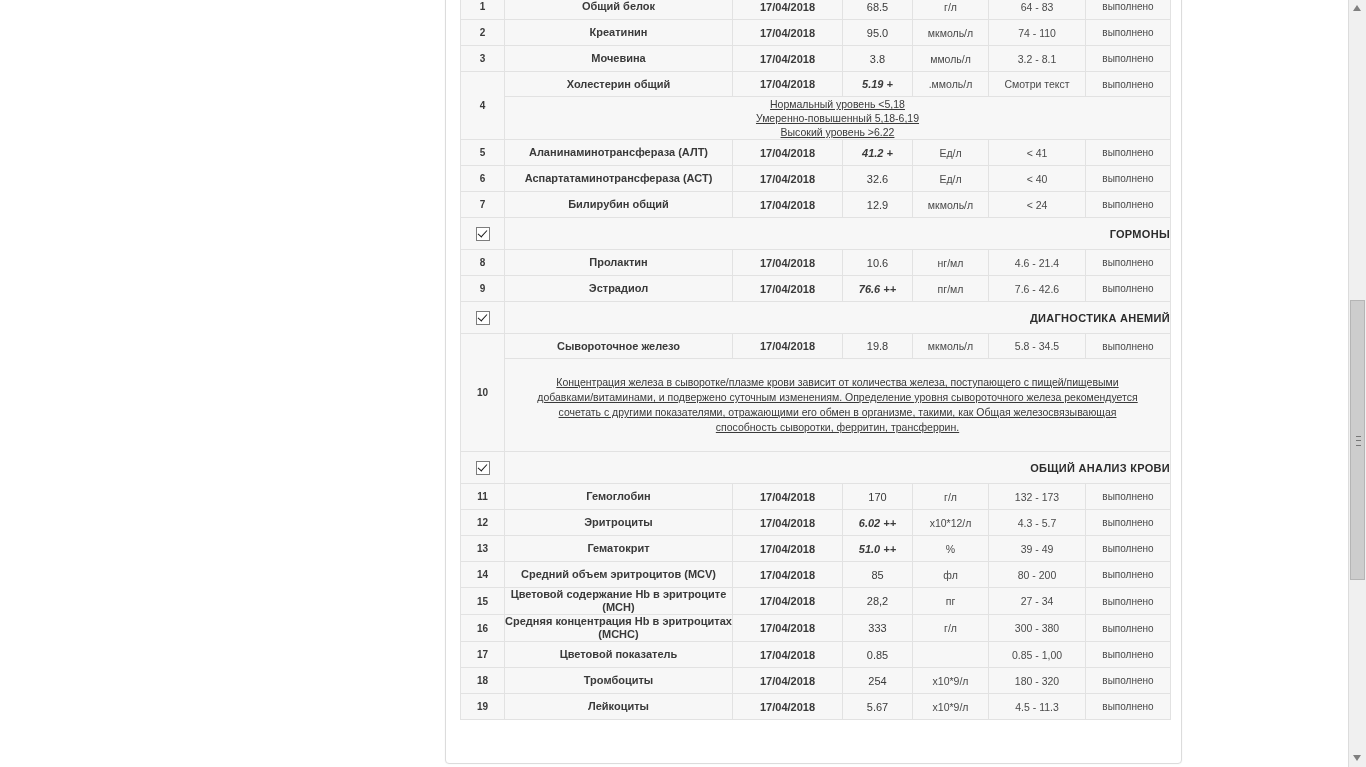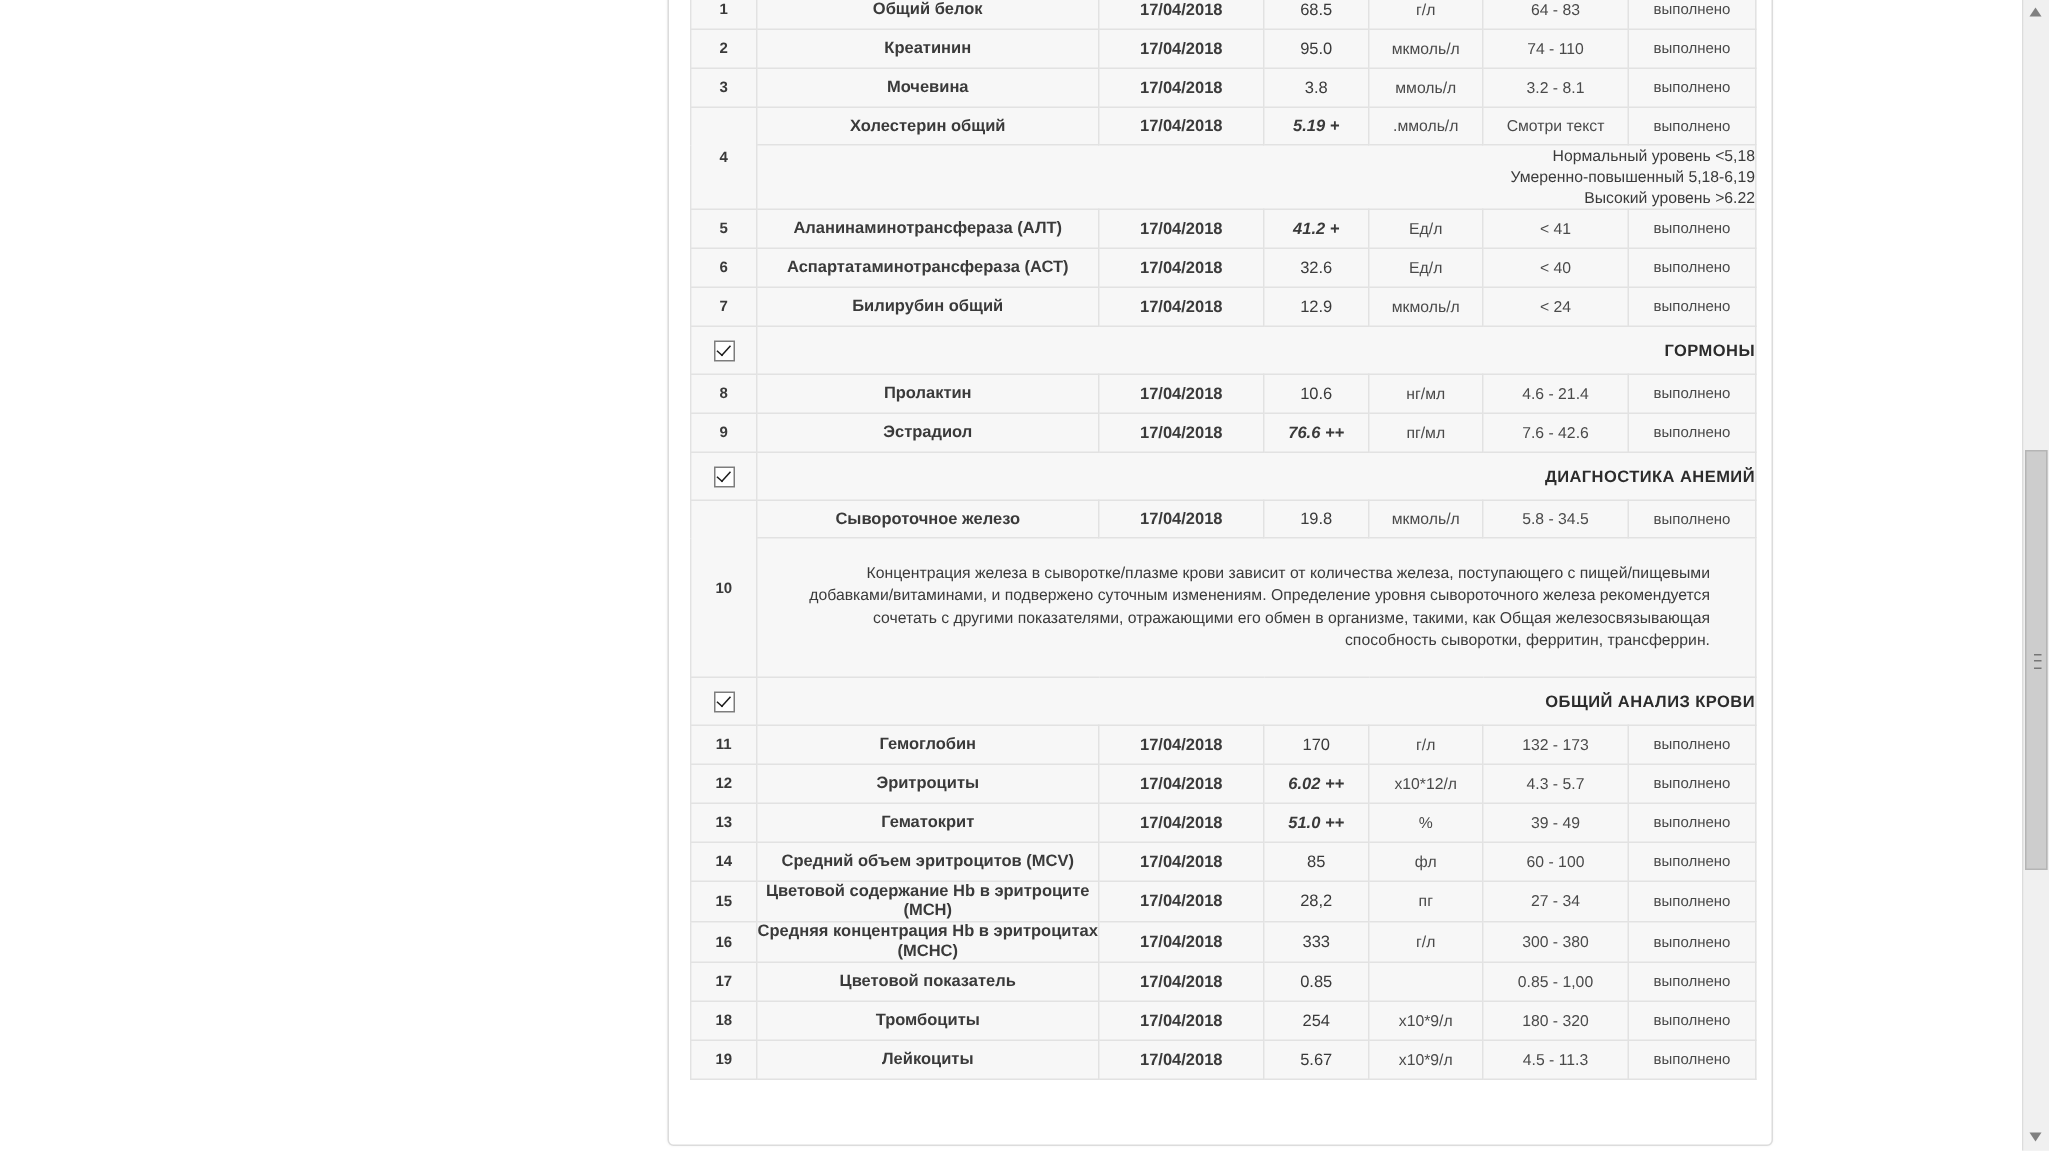--- a/index.html
+++ b/index.html
@@ -143,25 +143,26 @@
     width: 4px;
     height: 8px;
     border: solid #1b1b1b;
     border-width: 0 1.6px 1.6px 0;
     transform: rotate(42deg);
   }
 
   
   td.note {
     background: #f0f0f0;
-    text-align: right;
+    text-align: center;
     font-size: 10.5px;
     color: #3a3a3a;
     line-height: 14px;
     padding: 8px 18px;
+    text-decoration: underline;
   }
   td.note.multi {
     padding: 16px 30px;
     line-height: 15px;
   }
 
   
   td.num-merge {
     text-align: center;
     font-weight: bold;
@@ -397,21 +398,21 @@
               <td class="unit">%</td>
               <td class="ref">39 - 49</td>
               <td class="stat">выполнено</td>
             </tr>
             <tr class="row">
               <td class="num">14</td>
               <td class="name">Средний объем эритроцитов (MCV)</td>
               <td class="date">17/04/2018</td>
               <td class="val">85</td>
               <td class="unit">фл</td>
-              <td class="ref">60 - 100</td>
+              <td class="ref">80 - 200</td>
               <td class="stat">выполнено</td>
             </tr>
             <tr class="row">
               <td class="num">15</td>
               <td class="name">Цветовой содержание Hb в эритроците (MCH)</td>
               <td class="date">17/04/2018</td>
               <td class="val">28,2</td>
               <td class="unit">пг</td>
               <td class="ref">27 - 34</td>
               <td class="stat">выполнено</td>

